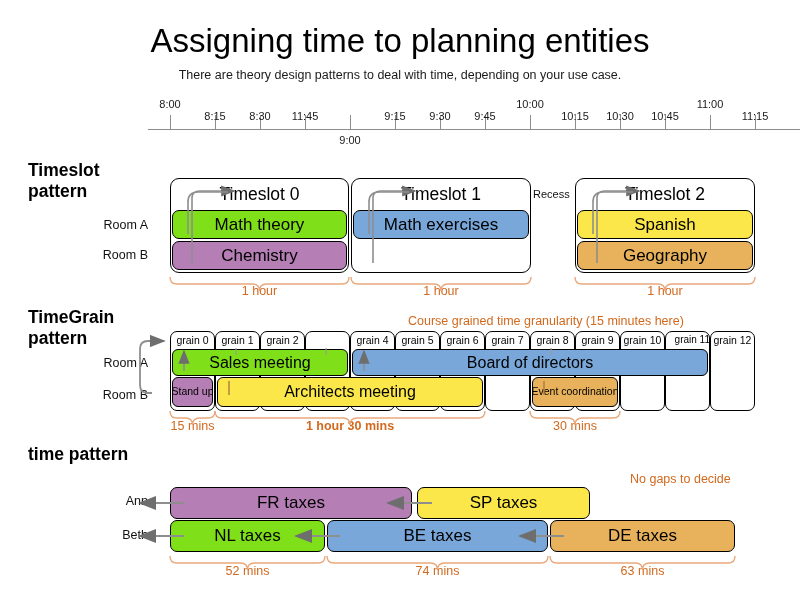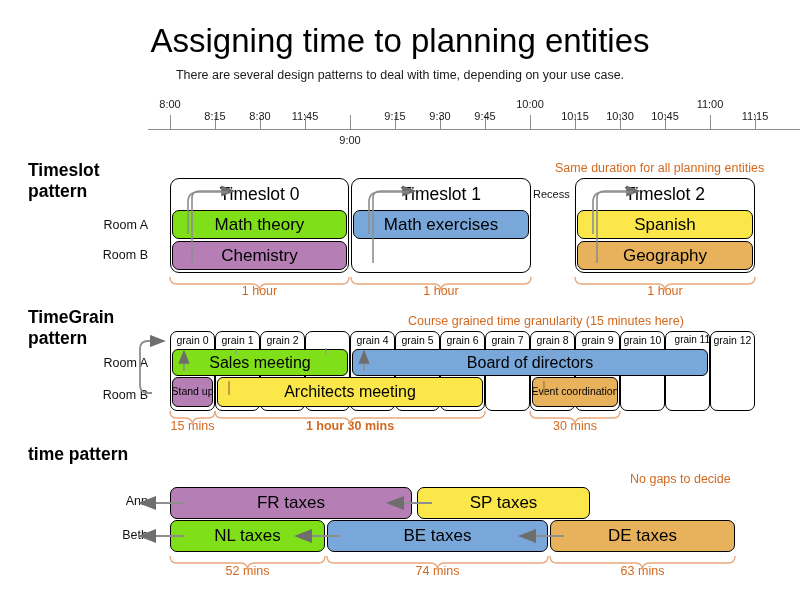--- a/index.html
+++ b/index.html
@@ -95,21 +95,21 @@
 
   
   svg.overlay{position:absolute;left:0;top:0;width:800px;height:600px;pointer-events:none;}
 </style>
 </head>
 <body>
 
 <div id="stage">
 
   <div class="abs" id="title">Assigning time to planning entities</div>
-  <div class="abs" id="subtitle">There are several design patterns to deal with time, depending on your use case.</div>
+  <div class="abs" id="subtitle">There are theory design patterns to deal with time, depending on your use case.</div>
 
   <div class="abs" id="axis-line"></div>
   <div id="axis-ticks">
       <div class="abs tick" style="left:170px;"></div>
       <div class="abs tick-label" style="left:148px;top:98px;">8:00</div>
       <div class="abs tick" style="left:215px;"></div>
       <div class="abs tick-label" style="left:193px;top:110px;">8:15</div>
       <div class="abs tick" style="left:260px;"></div>
       <div class="abs tick-label" style="left:238px;top:110px;">8:30</div>
       <div class="abs tick" style="left:305px;"></div>
@@ -135,21 +135,20 @@
       <div class="abs tick" style="left:755px;"></div>
       <div class="abs tick-label" style="left:733px;top:110px;">11:15</div>
     </div>
 
   <div class="abs sec-head" style="left:28px;top:160px;">
     <div>Timeslot</div>
     <div>pattern</div>
   </div>
   <div class="abs row-label" style="left:28px;top:218px;">Room A</div>
   <div class="abs row-label" style="left:28px;top:248px;">Room B</div>
-  <div class="abs note" style="left:555px;top:161px;">Same duration for all planning entities</div>
   <div class="abs" style="left:533px;top:188px;font-size:11px;color:#111;">Recess</div>
   <div id="timeslot-area">
       <div class="abs box white slotbox" style="left:170px;top:178px;width:179px;height:95px;border-radius:9px;"></div>
       <div class="abs slot-title" style="left:170px;top:184px;width:179px;text-align:center;">Timeslot 0</div>
       <div class="abs box c-green" style="left:172px;top:210px;width:175px;height:29px;">Math theory</div>
       <div class="abs box c-purple" style="left:172px;top:241px;width:175px;height:29px;">Chemistry</div>
       <div class="abs brace-label" style="left:170px;top:284px;width:179px;">1 hour</div>
       <div class="abs box white slotbox" style="left:351px;top:178px;width:180px;height:95px;border-radius:9px;"></div>
       <div class="abs slot-title" style="left:351px;top:184px;width:180px;text-align:center;">Timeslot 1</div>
       <div class="abs box c-blue" style="left:353px;top:210px;width:176px;height:29px;">Math exercises</div>

